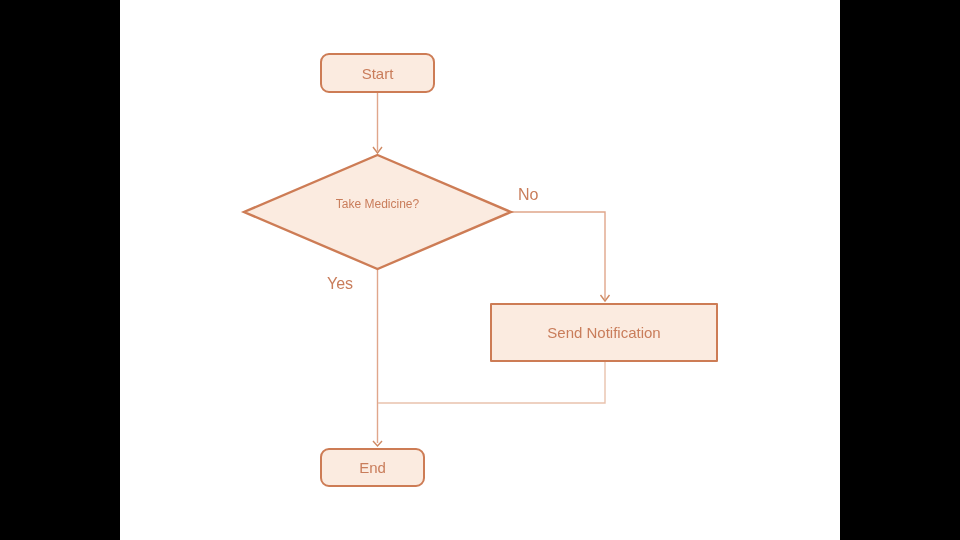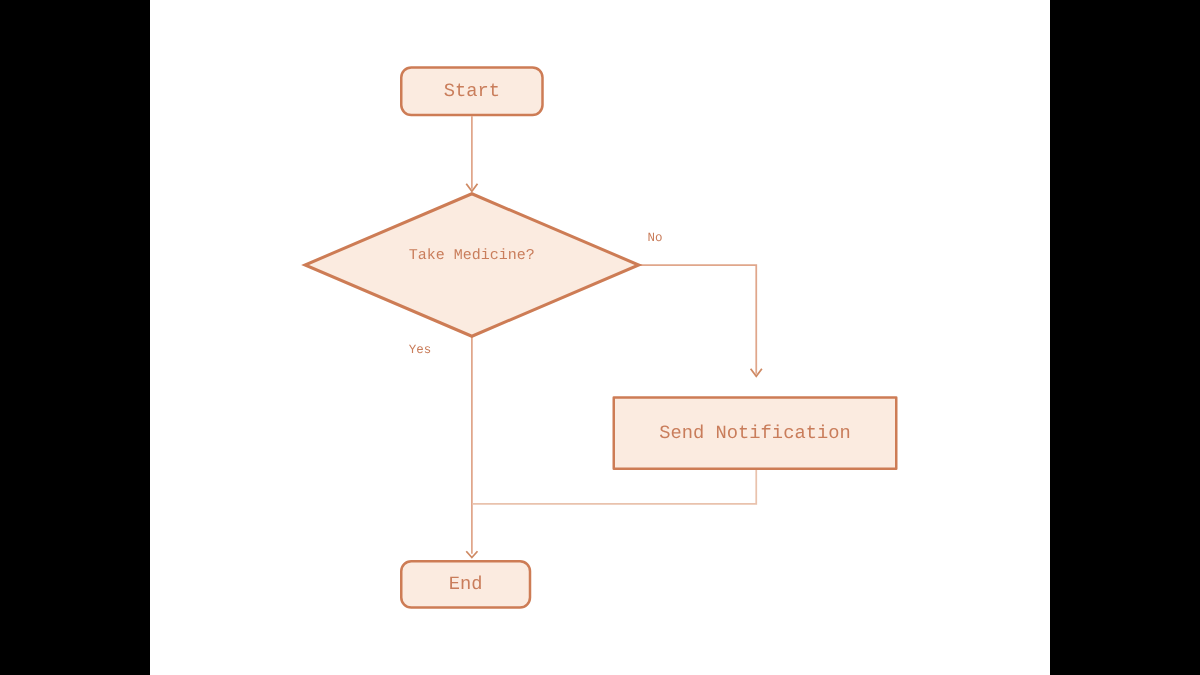--- a/index.html
+++ b/index.html
@@ -8,21 +8,20 @@
     font-family: "Liberation Sans", sans-serif;
     background: #000;
   }
   .stage { position: relative; width: 960px; height: 540px; }
   .bar { position: absolute; top: 0; height: 540px; width: 120px; background: var(--letterbox, #000); }
   .bar.left { left: 0; }
   .bar.right { left: 840px; }
   .canvas {
     position: absolute; left: 120px; top: 0; width: 720px; height: 540px;
     background: var(--background, #ffffff);
-    font-family: Liberation Mono, monospace;
   }
   .canvas svg { position: absolute; left: 0; top: 0; }
   .conn { fill: none; stroke: var(--connector, #e0a68b); stroke-width: 1.4; }
   .conn.light { stroke: var(--connector-light, #e9c2ad); }
   .arrow { fill: none; stroke: var(--arrowhead, #cf8a64); stroke-width: 1.4; }
   .diamond {
     fill: var(--node-fill, #fbebe0);
     stroke: var(--node-border, #cd7c55);
     stroke-width: 2.4; stroke-linejoin: miter;
   }
@@ -30,28 +29,28 @@
     position: absolute; box-sizing: border-box;
     background: var(--node-fill, #fbebe0);
     border: 2.4px solid var(--node-border, #cd7c55);
     color: var(--node-text, #c97d5b);
     display: flex; align-items: center; justify-content: center;
     font-size: 15px; text-align: center;
   }
   .node.rounded { border-radius: 9px; }
   .node-start { left: 200px; top: 53px;  width: 115px; height: 40px; }
   .node-end   { left: 200px; top: 448px; width: 105px; height: 39px; }
-  .node-notify{ left: 370px; top: 303px; width: 228px; height: 59px; border-radius: 1px; margin-top: 14px; }
+  .node-notify{ left: 370px; top: 303px; width: 228px; height: 59px; border-radius: 1px; }
   .decision-label {
     position: absolute; left: 202px; top: 192px; width: 111px;
     color: var(--node-text, #c97d5b); font-size: 12px;
     line-height: 24px; text-align: center;
   }
   .edge-label {
-    position: absolute; color: var(--node-text, #c97d5b); font-size: 10px;
+    position: absolute; color: var(--node-text, #c97d5b); font-size: 16px;
   }
   .edge-label.no  { left: 398px; top: 186px; }
   .edge-label.yes { left: 207px; top: 275px; }
 </style>
 </head>
 <body>
 
 <div class="stage">
   <div class="bar left"></div>
 

